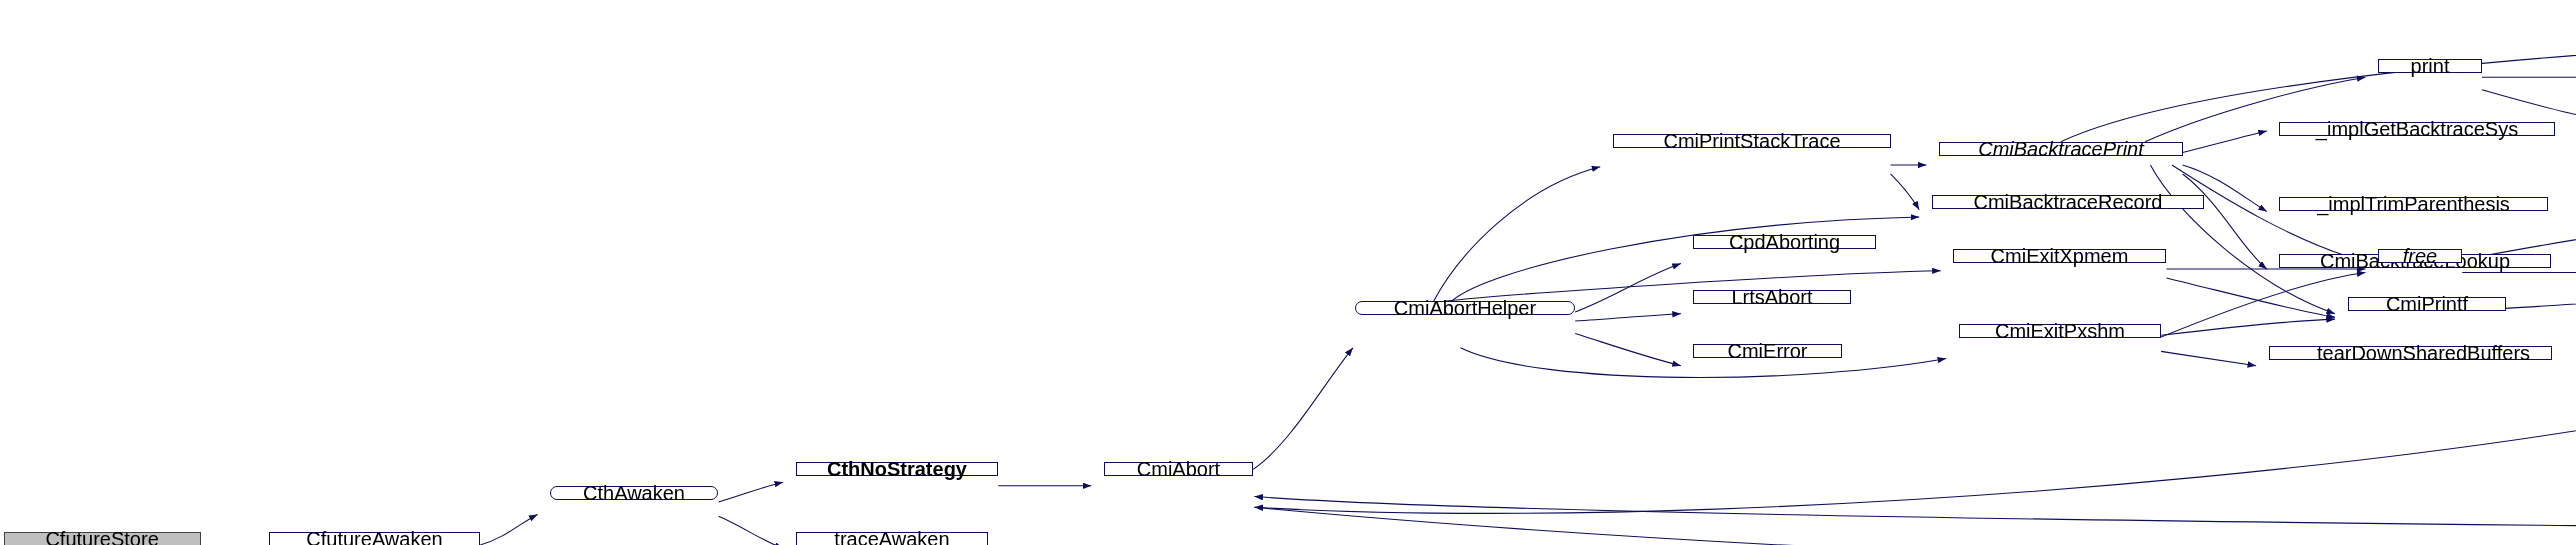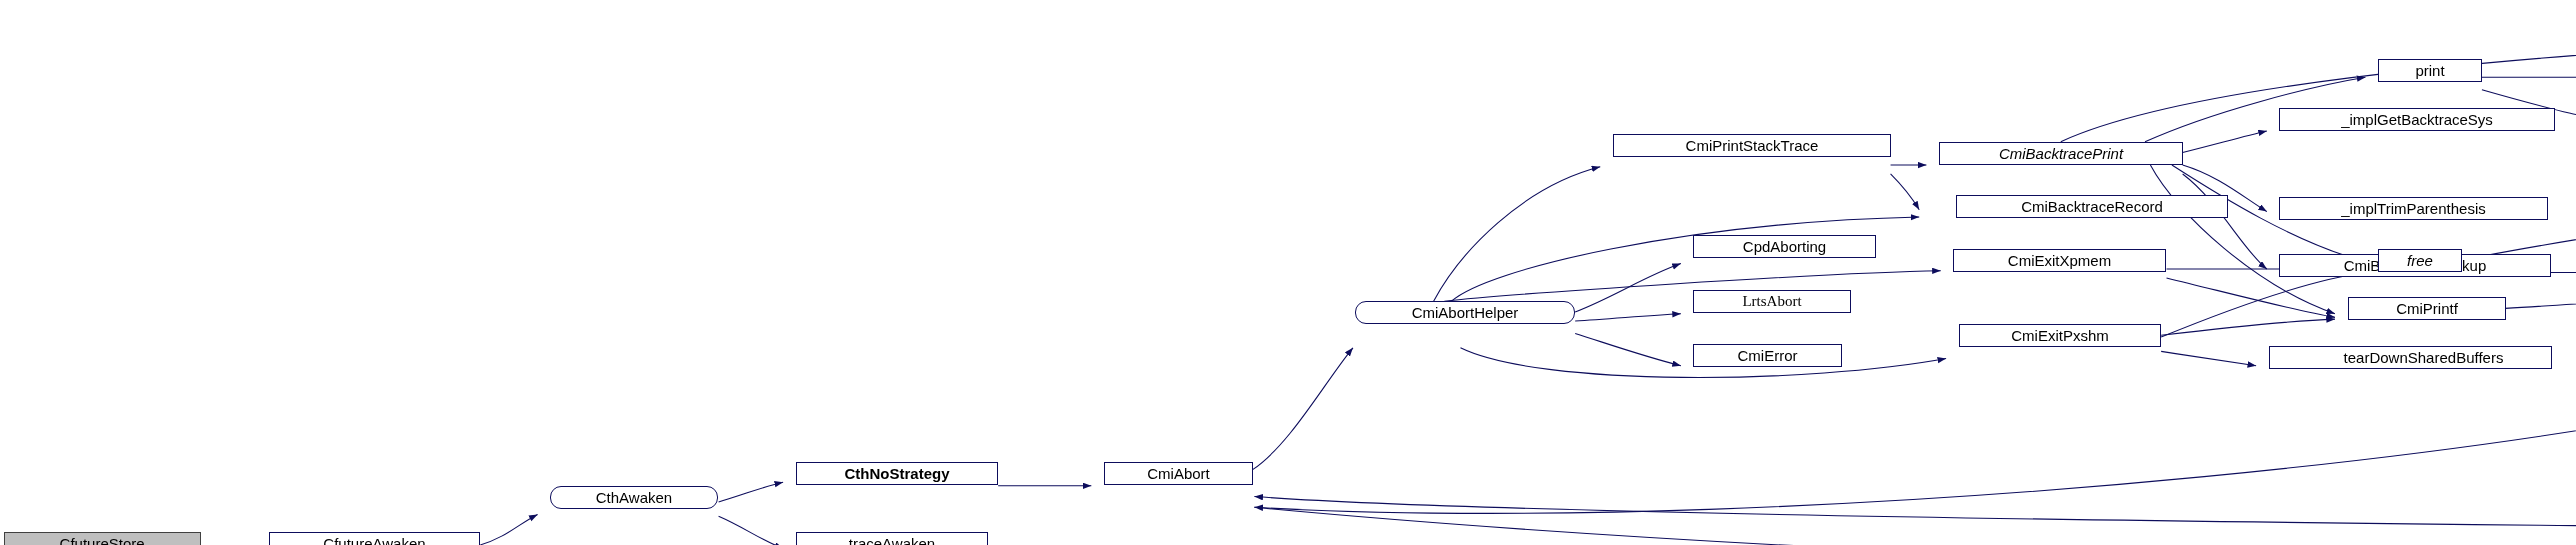--- a/index.html
+++ b/index.html
@@ -17,27 +17,27 @@
     left:0; top:0;
     width:2576px; height:546px;
     pointer-events:none;
   }
   .node{
     position:absolute;
     box-sizing:border-box;
     border:0.9px solid #0d0d5c;
     background:#ffffff;
     color:#000000;
-    font-size:15px;
+    font-size:20px;
     line-height:1;
     display:flex;
     align-items:center;
     justify-content:center;
     white-space:nowrap;
-    height:23px;
+    height:14px;
     z-index:5;
     cursor:pointer;
   }
   .node.current{ background:#bfbfbf; border-color:#404040; }
   .node .lbl{ pointer-events:none; }
 </style>
 </head>
 <body>
 
 <div id="canvas">
@@ -130,39 +130,39 @@
       </div>
       <div class="node" style="left: 1104px; top: 462px; width: 149px;">
         <span class="lbl">CmiAbort</span>
       </div>
       <div class="node" style="left: 1355px; top: 301px; width: 220px; border-radius: 11px;">
         <span class="lbl">CmiAbortHelper</span>
       </div>
       <div class="node" style="left: 1693px; top: 235px; width: 183px;">
         <span class="lbl">CpdAborting</span>
       </div>
-      <div class="node" style="left: 1693px; top: 290px; width: 158px; font-family: Liberation Serif, serif;">
+      <div class="node" style="left: 1693px; top: 290px; width: 158px;">
         <span class="lbl">LrtsAbort</span>
       </div>
       <div class="node" style="left: 1693px; top: 344px; width: 149px;">
         <span class="lbl">CmiError</span>
       </div>
       <div class="node" style="left: 1613px; top: 134px; width: 278px;">
         <span class="lbl">CmiPrintStackTrace</span>
       </div>
       <div class="node" style="left: 1939px; top: 142px; width: 244px; font-style: italic;">
         <span class="lbl">CmiBacktracePrint</span>
       </div>
-      <div class="node" style="left: 1932px; top: 195px; width: 272px; margin-left: 24px;">
+      <div class="node" style="left: 1932px; top: 195px; width: 272px;">
         <span class="lbl">CmiBacktraceRecord</span>
       </div>
       <div class="node" style="left: 2378px; top: 59px; width: 104px;">
         <span class="lbl">print</span>
       </div>
-      <div class="node" style="left: 2279px; top: 108px; width: 276px;">
+      <div class="node" style="left: 2279px; top: 122px; width: 276px;">
         <span class="lbl">_implGetBacktraceSys</span>
       </div>
       <div class="node" style="left: 2279px; top: 197px; width: 269px;">
         <span class="lbl">_implTrimParenthesis</span>
       </div>
       <div class="node" style="left: 2279px; top: 254px; width: 272px;">
         <span class="lbl">CmiBacktraceLookup</span>
       </div>
       <div class="node" style="left: 1953px; top: 249px; width: 213px; justify-content: center;">
         <span class="lbl">CmiExitXpmem</span>

